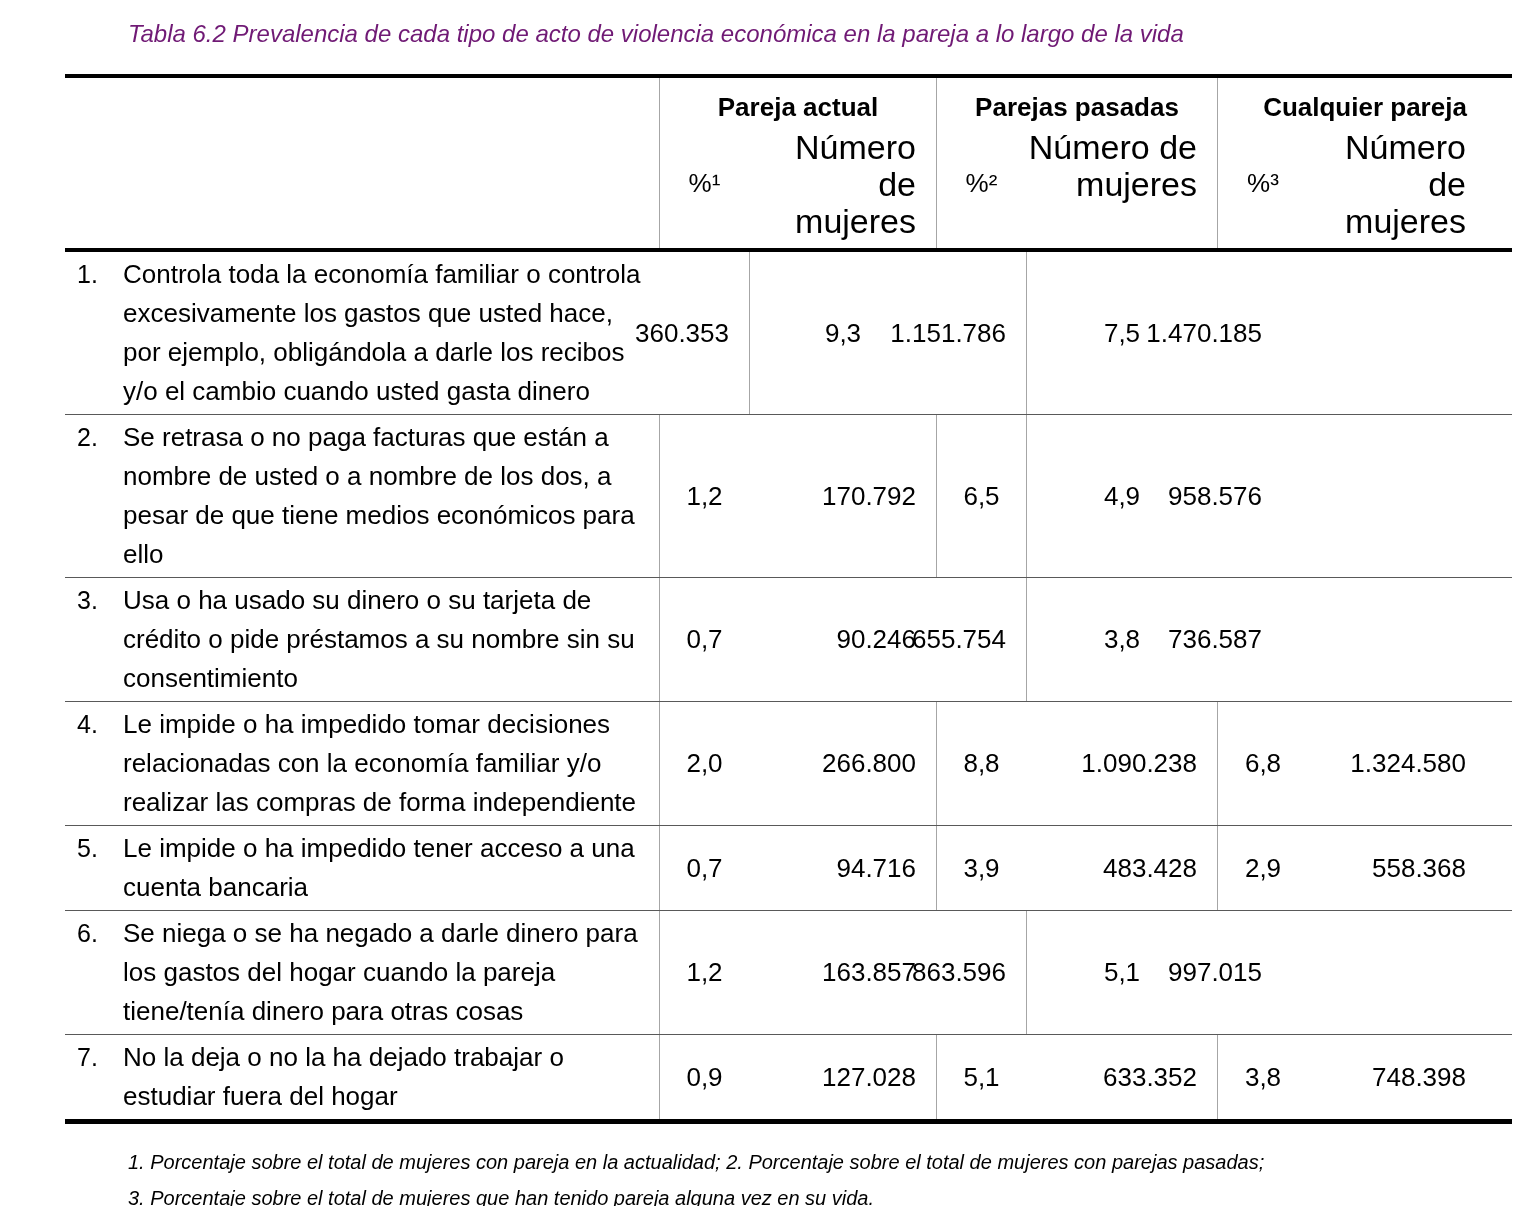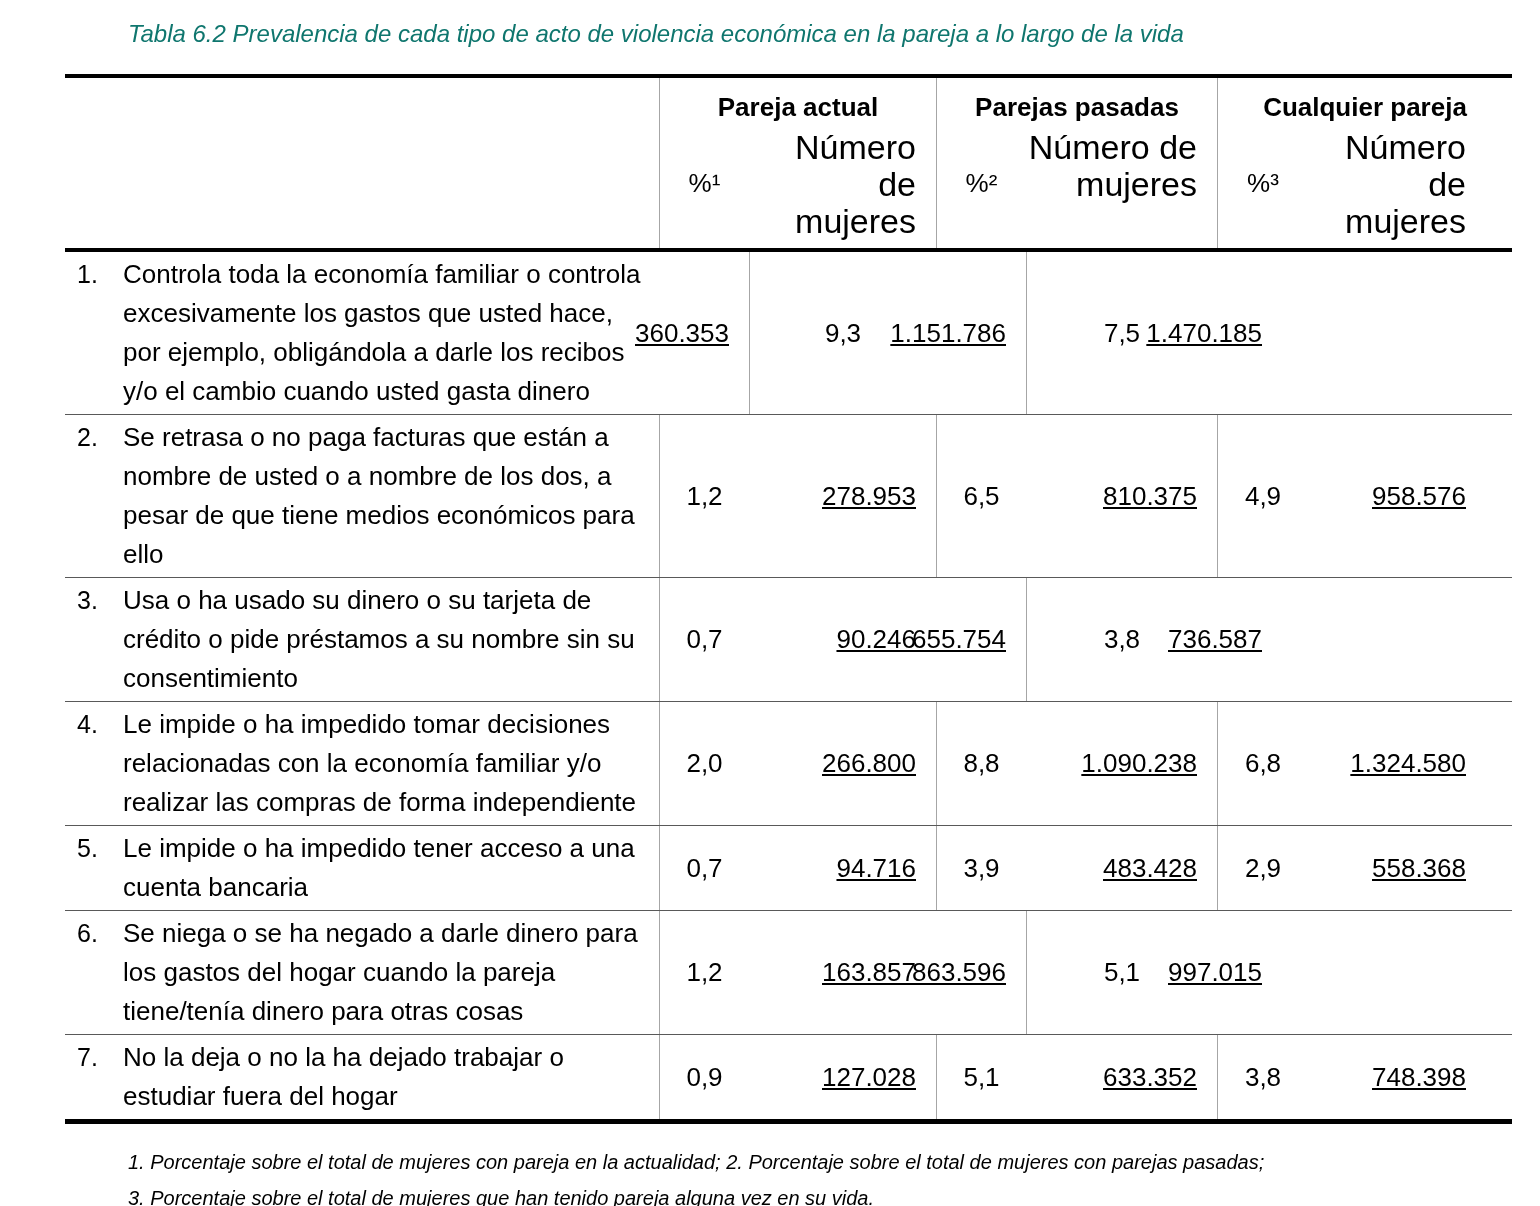--- a/index.html
+++ b/index.html
@@ -9,21 +9,21 @@
     background:#ffffff;
     font-family:"Liberation Sans",sans-serif;
     color:#000000;
     overflow:hidden;
     box-sizing:border-box;
   }
   .title{
     margin:20px 0 0 128px;
     font-size:24px;
     font-style:italic;
-    color:#0f766e;
+    color:#701a75;
     line-height:28px;
   }
   .table{
     margin:26px 0 0 65px;
     width:1447px;
     border-top:4px solid #000;
     border-bottom:5px solid #000;
     box-sizing:border-box;
   }
   .hrow1{
@@ -76,21 +76,20 @@
   }
   .rowtext{flex:1;}
   .pct{
     display:flex;align-items:center;justify-content:center;
     font-size:26px;
   }
   .num{
     display:flex;align-items:center;justify-content:flex-end;
     font-size:26px;
     padding-right:20px;
-    text-decoration:underline;
   }
   .num.last{padding-right:46px;}
   .footnotes{
     margin:20px 0 0 128px;
     font-size:20px;
     font-style:italic;
     line-height:36px;
     color:#000;
   }
 </style>
@@ -134,23 +133,22 @@
         <div class="cell pct g-start">7,5</div>
         <div class="cell num last">1.470.185</div>
       </div>
 
       <div class="trow">
         <div class="cell desc">
           <span class="rownum">2.</span>
           <span class="rowtext">Se retrasa o no paga facturas que están a nombre de usted o a nombre de los dos, a pesar de que tiene medios económicos para ello</span>
         </div>
         <div class="cell pct g-start">1,2</div>
-        <div class="cell num">278.953</div>
+        <div class="cell num">170.792</div>
         <div class="cell pct g-start">6,5</div>
-        <div class="cell num">810.375</div>
         <div class="cell pct g-start">4,9</div>
         <div class="cell num last">958.576</div>
       </div>
 
       <div class="trow">
         <div class="cell desc">
           <span class="rownum">3.</span>
           <span class="rowtext">Usa o ha usado su dinero o su tarjeta de crédito o pide préstamos a su nombre sin su consentimiento</span>
         </div>
         <div class="cell pct g-start">0,7</div>

